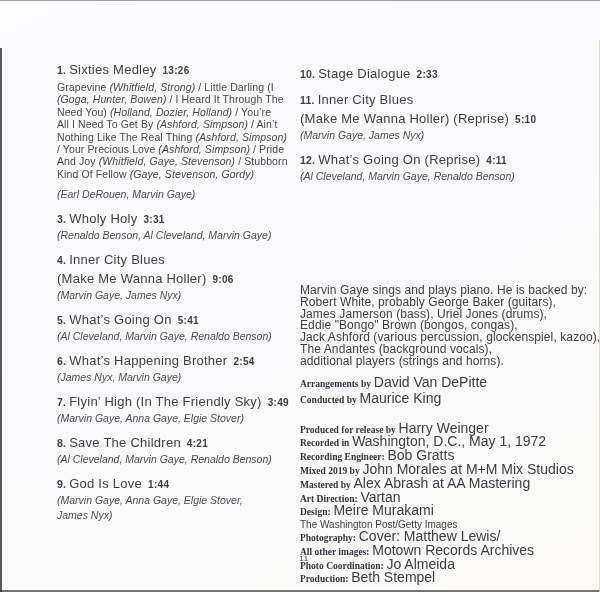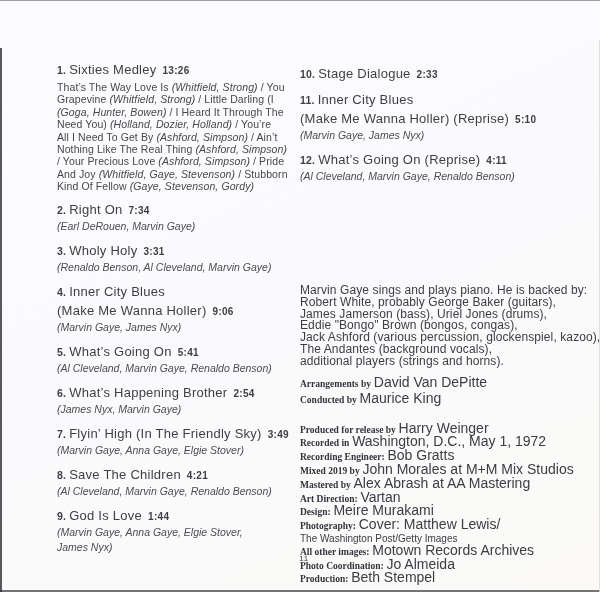--- a/index.html
+++ b/index.html
@@ -49,33 +49,31 @@
 </head>
 <body>
 
 <div id="booklet-page">
 
   <div id="col-left" class="col">
     <div id="tracks-left">
         <div class="track">
           <div class="t-line"><span class="t-num">1.</span><span class="t-title">Sixties Medley</span><span class="t-time">13:26</span></div>
           <div class="medley">
-            <div class="medley-line"><span class="seg">That’s The Way Love Is </span><span class="seg-i">(Whitfield, Strong)</span><span class="seg"> / You</span></div>
             <div class="medley-line"><span class="seg">Grapevine </span><span class="seg-i">(Whitfield, Strong)</span><span class="seg"> / Little Darling (I</span></div>
             <div class="medley-line"><span class="seg-i">(Goga, Hunter, Bowen)</span><span class="seg"> / I Heard It Through The</span></div>
             <div class="medley-line"><span class="seg">Need You) </span><span class="seg-i">(Holland, Dozier, Holland)</span><span class="seg"> / You’re</span></div>
             <div class="medley-line"><span class="seg">All I Need To Get By </span><span class="seg-i">(Ashford, Simpson)</span><span class="seg"> / Ain’t</span></div>
             <div class="medley-line"><span class="seg">Nothing Like The Real Thing </span><span class="seg-i">(Ashford, Simpson)</span></div>
             <div class="medley-line"><span class="seg">/ Your Precious Love </span><span class="seg-i">(Ashford, Simpson)</span><span class="seg"> / Pride</span></div>
             <div class="medley-line"><span class="seg">And Joy </span><span class="seg-i">(Whitfield, Gaye, Stevenson)</span><span class="seg"> / Stubborn</span></div>
             <div class="medley-line"><span class="seg">Kind Of Fellow </span><span class="seg-i">(Gaye, Stevenson, Gordy)</span></div>
           </div>
         </div>
         <div class="track">
-          <div class="t-line"><span class="t-num">2.</span><span class="t-title">Right On</span><span class="t-time">7:34</span></div>
           <div class="writers">(Earl DeRouen, Marvin Gaye)</div>
         </div>
         <div class="track">
           <div class="t-line"><span class="t-num">3.</span><span class="t-title">Wholy Holy</span><span class="t-time">3:31</span></div>
           <div class="writers">(Renaldo Benson, Al Cleveland, Marvin Gaye)</div>
         </div>
         <div class="track">
           <div class="t-line"><span class="t-num">4.</span><span class="t-title">Inner City Blues</span></div>
           <div class="t-line"><span class="t-title">(Make Me Wanna Holler)</span><span class="t-time">9:06</span></div>
           <div class="writers">(Marvin Gaye, James Nyx)</div>
@@ -133,22 +131,22 @@
         <div class="arr-line"><span class="credit-label">Conducted by</span> <span class="credit-value">Maurice King</span></div>
       </div>
     <div id="production">
         <div class="credit-line"><span class="credit-label">Produced for release by</span> <span class="credit-value">Harry Weinger</span></div>
         <div class="credit-line"><span class="credit-label">Recorded in</span> <span class="credit-value">Washington, D.C., May 1, 1972</span></div>
         <div class="credit-line"><span class="credit-label">Recording Engineer:</span> <span class="credit-value">Bob Gratts</span></div>
         <div class="credit-line"><span class="credit-label">Mixed 2019 by</span> <span class="credit-value">John Morales at M+M Mix Studios</span></div>
         <div class="credit-line"><span class="credit-label">Mastered by</span> <span class="credit-value">Alex Abrash at AA Mastering</span></div>
         <div class="credit-line"><span class="credit-label">Art Direction:</span> <span class="credit-value">Vartan</span></div>
         <div class="credit-line"><span class="credit-label">Design:</span> <span class="credit-value">Meire Murakami</span></div>
+        <div class="credit-line">The Washington Post/Getty Images</div>
         <div class="credit-line"><span class="credit-label">Photography:</span> <span class="credit-value">Cover: Matthew Lewis/</span></div>
-        <div class="credit-line">The Washington Post/Getty Images</div>
         <div class="credit-line"><span class="credit-label">All other images:</span> <span class="credit-value">Motown Records Archives</span></div>
         <div class="credit-line"><span class="credit-label">Photo Coordination:</span> <span class="credit-value">Jo Almeida</span></div>
         <div class="credit-line"><span class="credit-label">Production:</span> <span class="credit-value">Beth Stempel</span></div>
       </div>
   </div>
 
   <div id="page-number">11</div>
 
   <div id="edge-top"></div>
   <div id="edge-bottom"></div>

